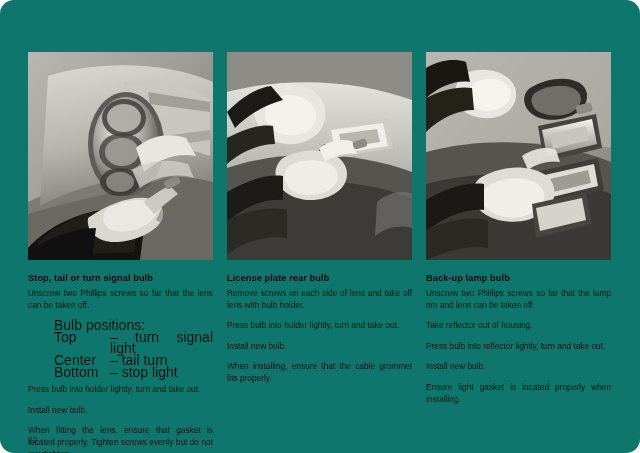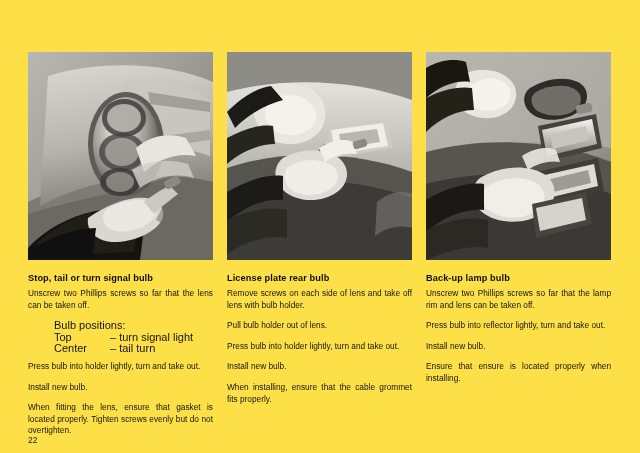--- a/index.html
+++ b/index.html
@@ -13,21 +13,22 @@
     font-family: "Liberation Sans", sans-serif;
     color: #111111;
     overflow: hidden;
     position: relative;
   }
   .page {
     position: absolute;
     left: 0; top: 0;
     width: 640px;
     height: 453px;
-    background: #fde047;
+    background: #0f766e;
+    border-radius: 14px;
   }
   .columns {
     position: absolute;
     left: 28px;
     top: 52px;
     width: 584px;
     display: flex;
     gap: 14px;
   }
   .col {
@@ -55,21 +56,21 @@
     font-size: 8.3px;
     line-height: 11.6px;
     color: #141414;
     text-align: justify;
   }
   .para { margin-bottom: 9px; }
   .para:last-child { margin-bottom: 0; }
 
   .bulb-block {
     margin: 3px 0 6px 0;
-    font-size: 11px;
+    font-size: 14px;
     line-height: 11.6px;
   }
   .bulb-head { margin-left: 26px; }
   .bulb-row { display: flex; margin-left: 26px; }
   .bulb-row .k { width: 56px; }
   .bulb-row .v { flex: 1; }
 
   .page-number {
     position: absolute;
     left: 28px;
@@ -141,20 +142,24 @@
         <div class="bulb-block">
           <div class="bulb-head">Bulb positions:</div>
           <div class="bulb-row">
             <span class="k">Top</span>
             <span class="v">– turn signal light</span>
           </div>
           <div class="bulb-row">
             <span class="k">Center</span>
             <span class="v">– tail turn</span>
           </div>
+          <div class="bulb-row">
+            <span class="k">Bottom</span>
+            <span class="v">– stop light</span>
+          </div>
         </div>
 
         <div class="para">Press bulb into holder lightly, turn and take out.</div>
         <div class="para">Install new bulb.</div>
         <div class="para">When fitting the lens, ensure that gasket is located properly. Tighten screws evenly but do not overtighten.</div>
       </div>
     </div>
 
     <div class="col">
       <div class="photo">
@@ -191,21 +196,20 @@
           <path d="M92,96 C104,88 118,86 126,90 L130,102 C118,100 106,104 98,110 Z" fill="#f0efe9"></path>
           <rect x="126" y="88" width="14" height="8" rx="3" transform="rotate(-16 133 92)" fill="#8b8a84"></rect>
           <path d="M150,150 C162,140 175,138 185,142 L185,176 C172,172 158,176 148,184 Z" fill="#7b7a74" opacity="0.6"></path>
         </svg>
       </div>
 
       <div class="sec-title">License plate rear bulb</div>
 
       <div class="body-text">
         <div class="para">Remove screws on each side of lens and take off lens with bulb holder.</div>
-        <div class="para">Pull bulb holder out of lens.</div>
         <div class="para">Press bulb into holder lightly, turn and take out.</div>
         <div class="para">Install new bulb.</div>
         <div class="para">When installing, ensure that the cable grommet fits properly.</div>
       </div>
     </div>
 
     <div class="col">
       <div class="photo">
         <svg viewBox="0 0 185 208" preserveAspectRatio="none" aria-hidden="true">
           <defs>
@@ -243,22 +247,23 @@
           <path d="M110,156 L156,146 L160,168 L114,179 Z" fill="#d4d3cc"></path>
           <rect x="150" y="52" width="16" height="9" rx="3" transform="rotate(-14 158 56)" fill="#8b8a83"></rect>
           <path d="M96,104 C108,96 122,94 130,98 L134,110 C122,108 110,112 102,118 Z" fill="#eae9e3" opacity="0.9"></path>
         </svg>
       </div>
 
       <div class="sec-title">Back-up lamp bulb</div>
 
       <div class="body-text">
         <div class="para">Unscrew two Phillips screws so far that the lamp rim and lens can be taken off.</div>
+        <div class="para">Take reflector out of housing.</div>
         <div class="para">Press bulb into reflector lightly, turn and take out.</div>
         <div class="para">Install new bulb.</div>
-        <div class="para">Ensure that ensure is located properly when installing.</div>
+        <div class="para">Ensure light gasket is located properly when installing.</div>
       </div>
     </div>
 
   </div>
 
   <div class="page-number">22</div>
 </div>
 
 </body></html>

